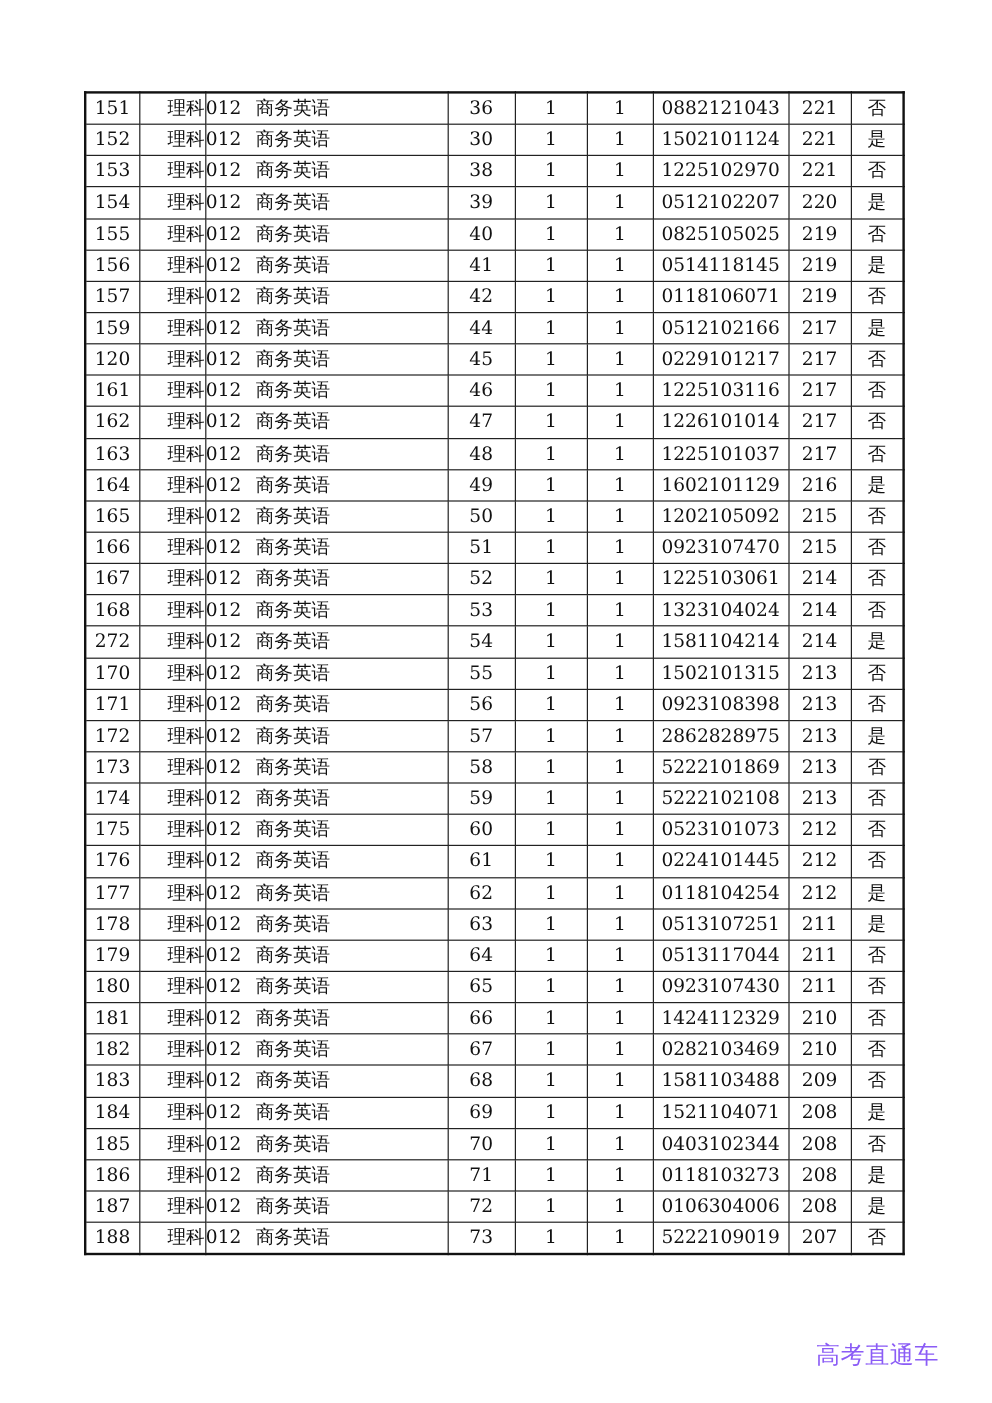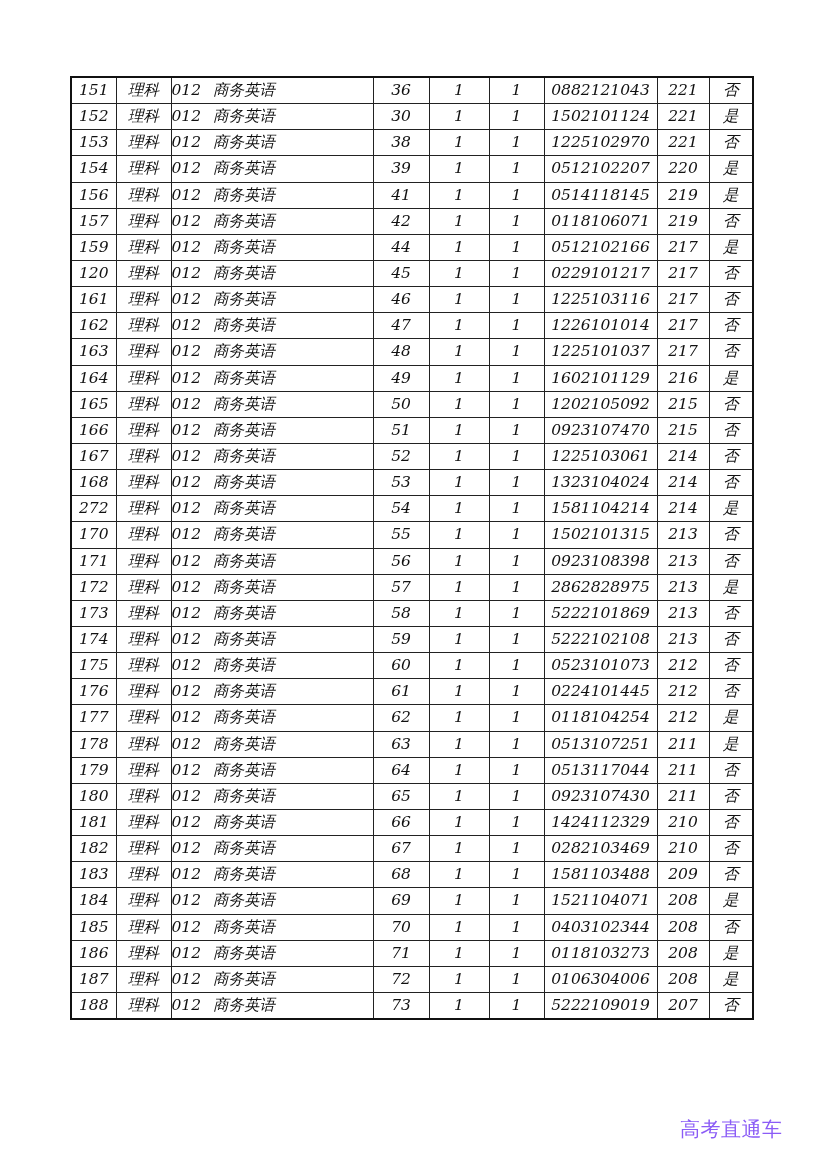--- a/index.html
+++ b/index.html
@@ -2,23 +2,23 @@
 <html><head>
 <meta charset="utf-8">
 <style>
   html, body { margin: 0; padding: 0; background: #ffffff; }
   body { width: 827px; height: 1169px; position: relative; overflow: hidden;
          font-family: "DejaVu Serif", "Liberation Serif", serif; color: #111; }
   table.grid { position: absolute; left: 70px; top: 76px; border-collapse: collapse;
                table-layout: fixed; width: 682px; }
   table.grid td { border: 1px solid #222; height: 25.15px; padding: 0; font-size: 15.5px;
                   line-height: 25px; white-space: nowrap; overflow: hidden; }
-  table.grid { border: 2px solid #111; font-style: italic; }
+  table.grid { border: 2px solid #111; }
   td.c-no { text-align: center; }
-  td.c-cat { text-align: center; padding-left: 8px; }
+  td.c-cat { text-align: right; padding-left: 8px; }
   td.c-major { text-align: left; padding-left: 42px; }
   td.c-major span.code { margin-right: 12px; }
   td.c-center { text-align: center; }
   .watermark { position: absolute; left: 680px; top: 1116px; font-family: "DejaVu Sans", sans-serif;
                font-size: 20px; color: #8b5cf6; letter-spacing: 0.5px; }
 </style>
 </head>
 <body>
 
 <table class="grid">
@@ -72,20 +72,31 @@
         <td class="c-cat">理科</td>
         <td class="c-major"><span class="code">012</span><span>商务英语</span></td>
         <td class="c-center">39</td>
         <td class="c-center">1</td>
         <td class="c-center">1</td>
         <td class="c-center">0512102207</td>
         <td class="c-center">220</td>
         <td class="c-center">是</td>
       </tr>
       <tr>
+        <td class="c-no">155</td>
+        <td class="c-cat">理科</td>
+        <td class="c-major"><span class="code">012</span><span>商务英语</span></td>
+        <td class="c-center">40</td>
+        <td class="c-center">1</td>
+        <td class="c-center">1</td>
+        <td class="c-center">0825105025</td>
+        <td class="c-center">219</td>
+        <td class="c-center">否</td>
+      </tr>
+      <tr>
         <td class="c-no">156</td>
         <td class="c-cat">理科</td>
         <td class="c-major"><span class="code">012</span><span>商务英语</span></td>
         <td class="c-center">41</td>
         <td class="c-center">1</td>
         <td class="c-center">1</td>
         <td class="c-center">0514118145</td>
         <td class="c-center">219</td>
         <td class="c-center">是</td>
       </tr>

